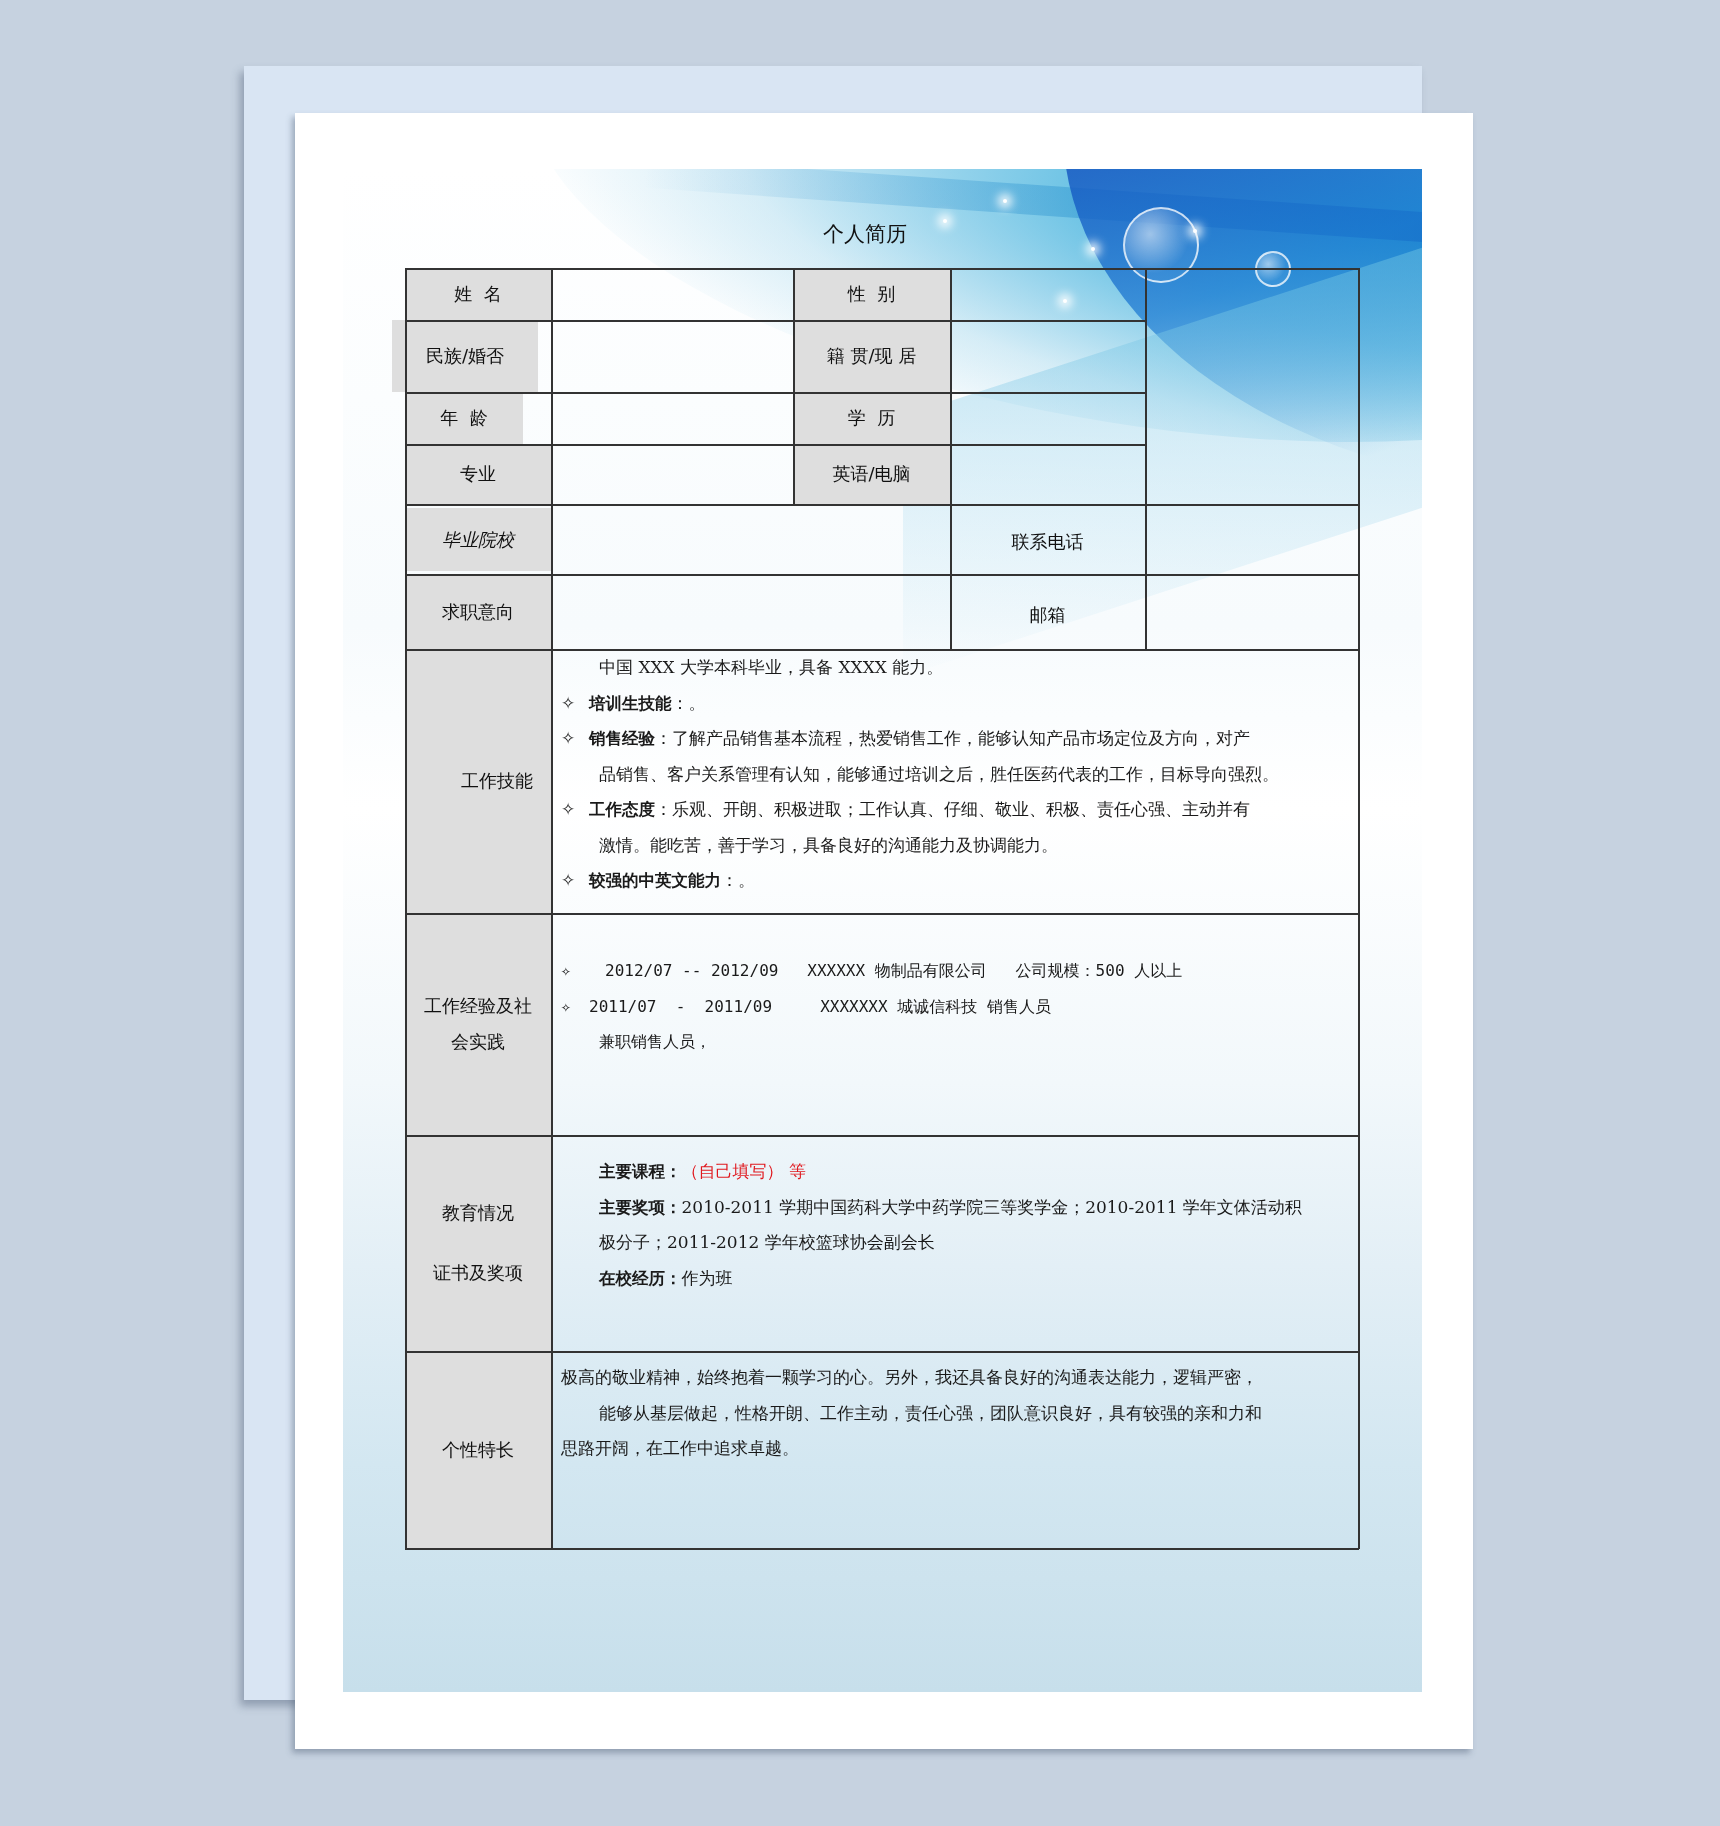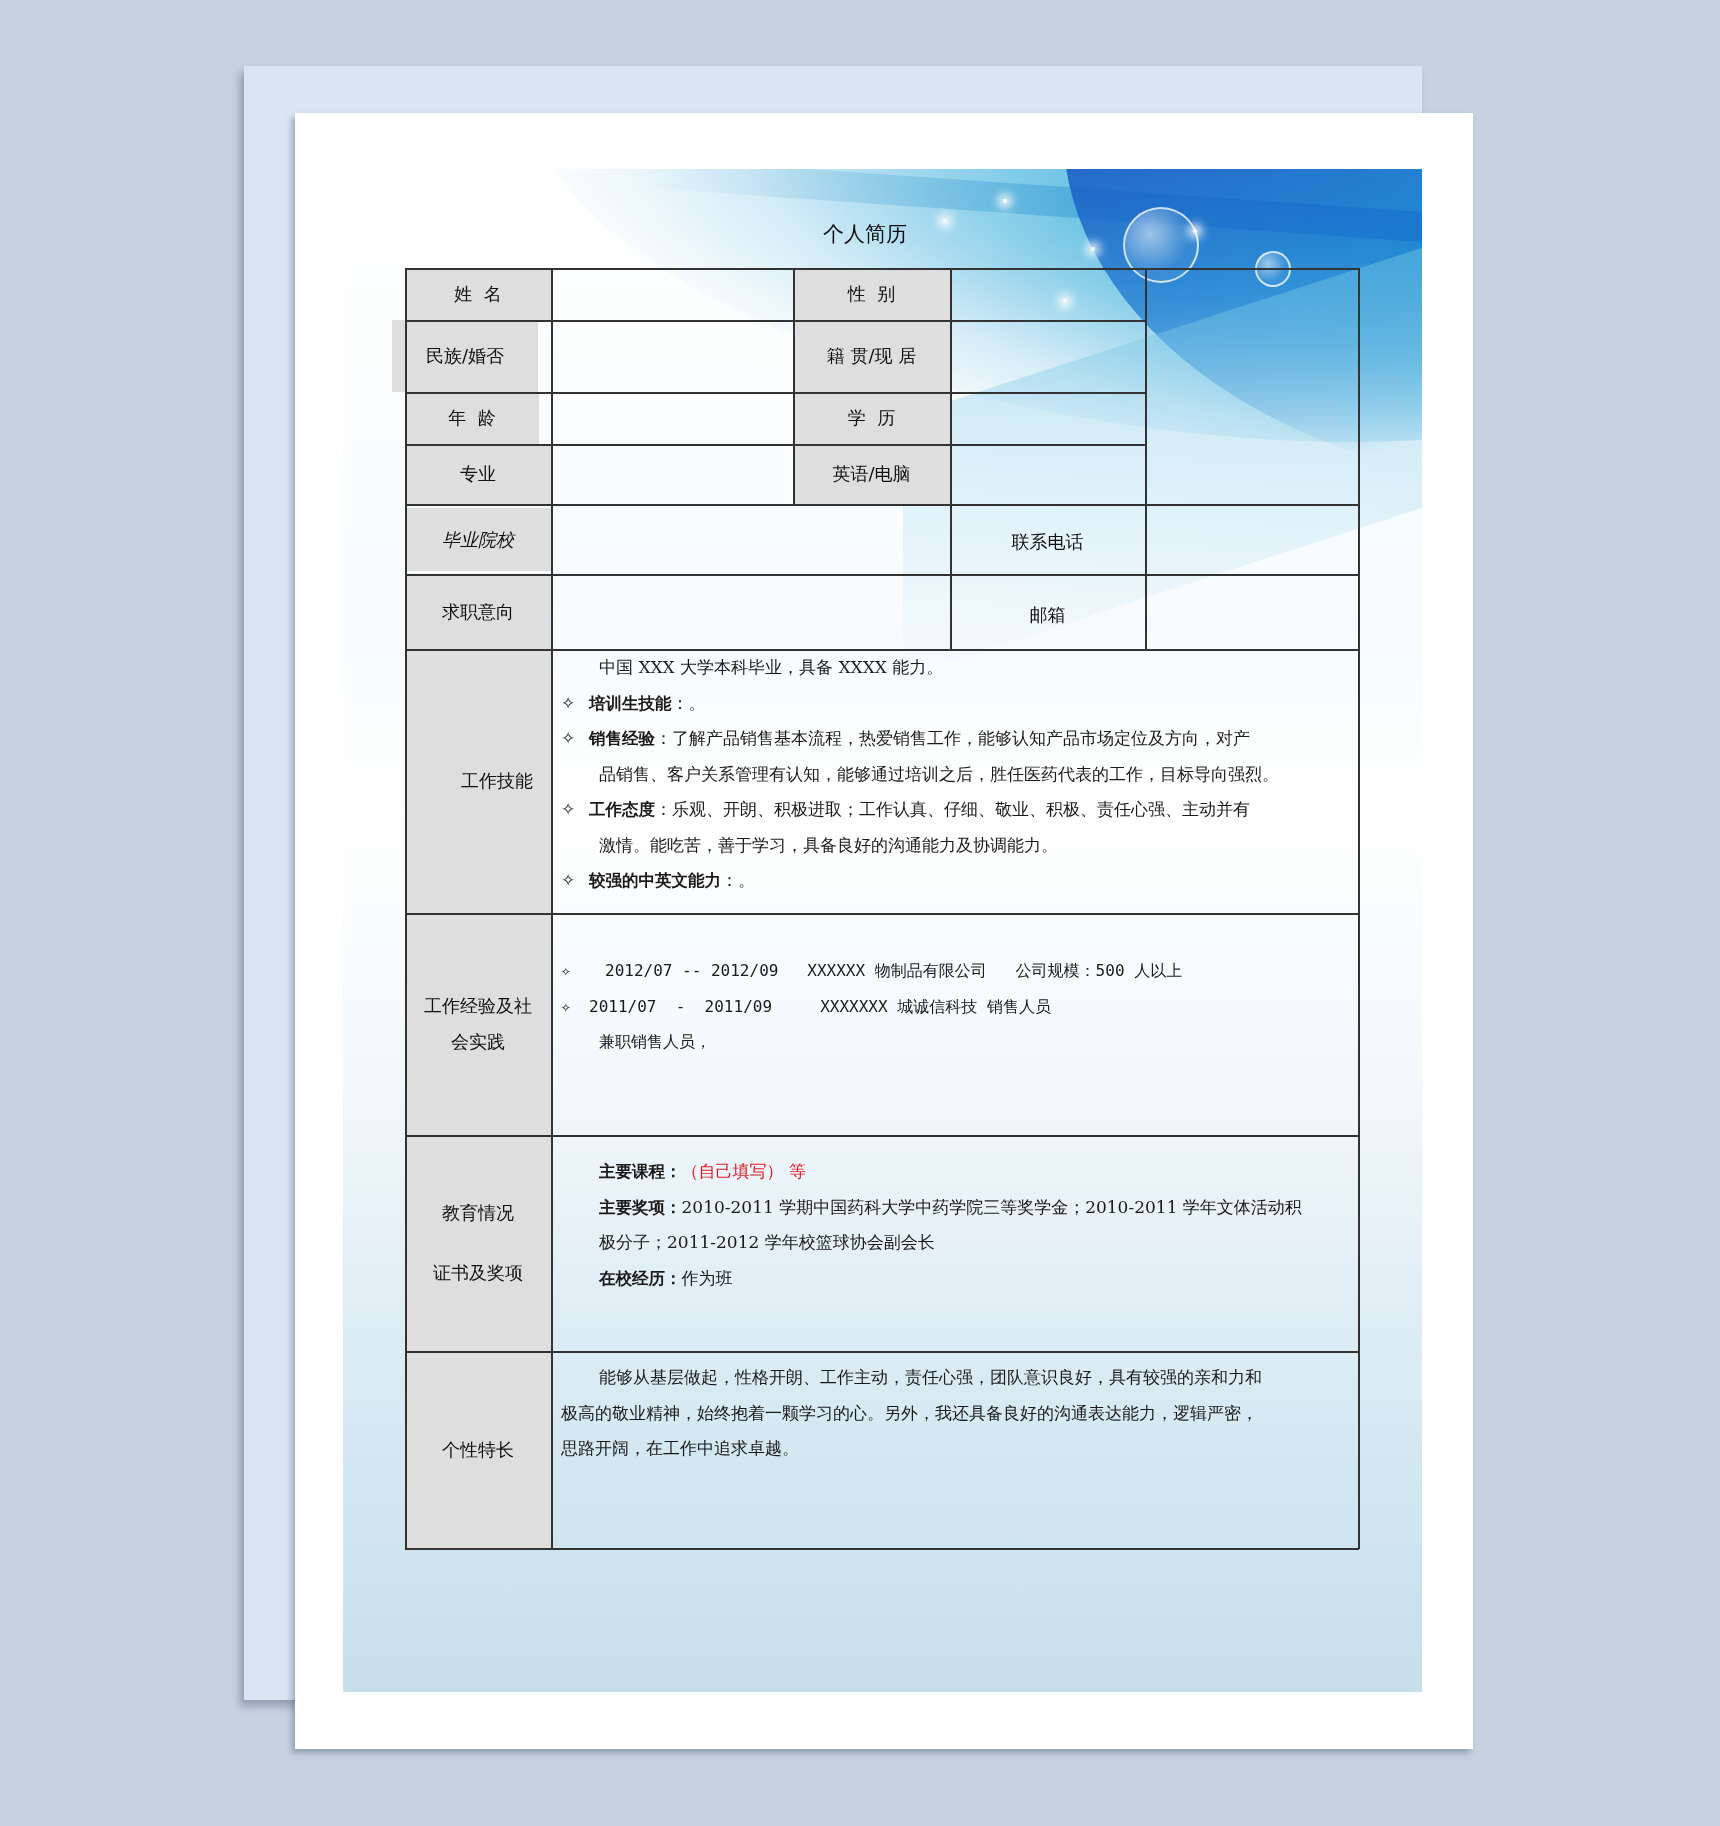--- a/index.html
+++ b/index.html
@@ -105,21 +105,21 @@
 <div class="cell label" style="left:405px;top:268px;width:146px;height:52px;white-space:pre;">姓  名</div>
 <div class="cell" style="left:551px;top:268px;width:242px;height:52px;"></div>
 <div class="cell label" style="left:793px;top:268px;width:157px;height:52px;white-space:pre;">性  别</div>
 <div class="cell" style="left:950px;top:268px;width:195px;height:52px;"></div>
 
 <div class="cell label" style="left:392px;top:320px;width:146px;height:72px;">民族/婚否</div>
 <div class="cell" style="left:551px;top:320px;width:242px;height:72px;"></div>
 <div class="cell label" style="left:793px;top:320px;width:157px;height:72px;white-space:pre;">籍 贯/现 居</div>
 <div class="cell" style="left:950px;top:320px;width:195px;height:72px;"></div>
 
-<div class="cell label" style="left:405px;top:392px;width:134px;height:52px;white-space:pre;text-align:right;">年  龄</div>
+<div class="cell label" style="left:405px;top:392px;width:118px;height:52px;white-space:pre;text-align:right;">年  龄</div>
 <div class="cell" style="left:551px;top:392px;width:242px;height:52px;"></div>
 <div class="cell label" style="left:793px;top:392px;width:157px;height:52px;white-space:pre;">学  历</div>
 <div class="cell" style="left:950px;top:392px;width:195px;height:52px;"></div>
 
 <div class="cell label" style="left:405px;top:444px;width:146px;height:60px;">专业</div>
 <div class="cell" style="left:551px;top:444px;width:242px;height:60px;"></div>
 <div class="cell label" style="left:793px;top:444px;width:157px;height:60px;">英语/电脑</div>
 <div class="cell" style="left:950px;top:444px;width:195px;height:60px;"></div>
 
 <div class="cell" style="left:1145px;top:268px;width:213px;height:236px;"></div>
@@ -179,22 +179,22 @@
 </div>
 <div class="content" style="left:551px;top:1154px;width:807px;padding-left:48px;padding-right:8px;">
   <div><span class="bold">主要课程：</span><span class="red">（自己填写） 等</span></div>
   <div><span class="bold">主要奖项：</span><span>2010-2011 学期中国药科大学中药学院三等奖学金；2010-2011 学年文体活动积</span></div>
   <div>极分子；2011-2012 学年校篮球协会副会长</div>
   <div><span class="bold">在校经历：</span><span>作为班</span></div>
 </div>
 
 <div class="cell label" style="left:405px;top:1351px;width:146px;height:197px;">个性特长</div>
 <div class="content" style="left:551px;top:1360px;width:807px;padding:0 10px;">
+  <div>极高的敬业精神，始终抱着一颗学习的心。另外，我还具备良好的沟通表达能力，逻辑严密，</div>
   <div style="padding-left:38px;">能够从基层做起，性格开朗、工作主动，责任心强，团队意识良好，具有较强的亲和力和</div>
-  <div>极高的敬业精神，始终抱着一颗学习的心。另外，我还具备良好的沟通表达能力，逻辑严密，</div>
   <div>思路开阔，在工作中追求卓越。</div>
 </div>
 
 <div>
   <div class="hline" style="left:405px;top:268px;width:953px;"></div>
   <div class="hline" style="left:405px;top:320px;width:740px;"></div>
   <div class="hline" style="left:405px;top:392px;width:740px;"></div>
   <div class="hline" style="left:405px;top:444px;width:740px;"></div>
   <div class="hline" style="left:405px;top:504px;width:953px;"></div>
   <div class="hline" style="left:405px;top:574px;width:953px;"></div>

